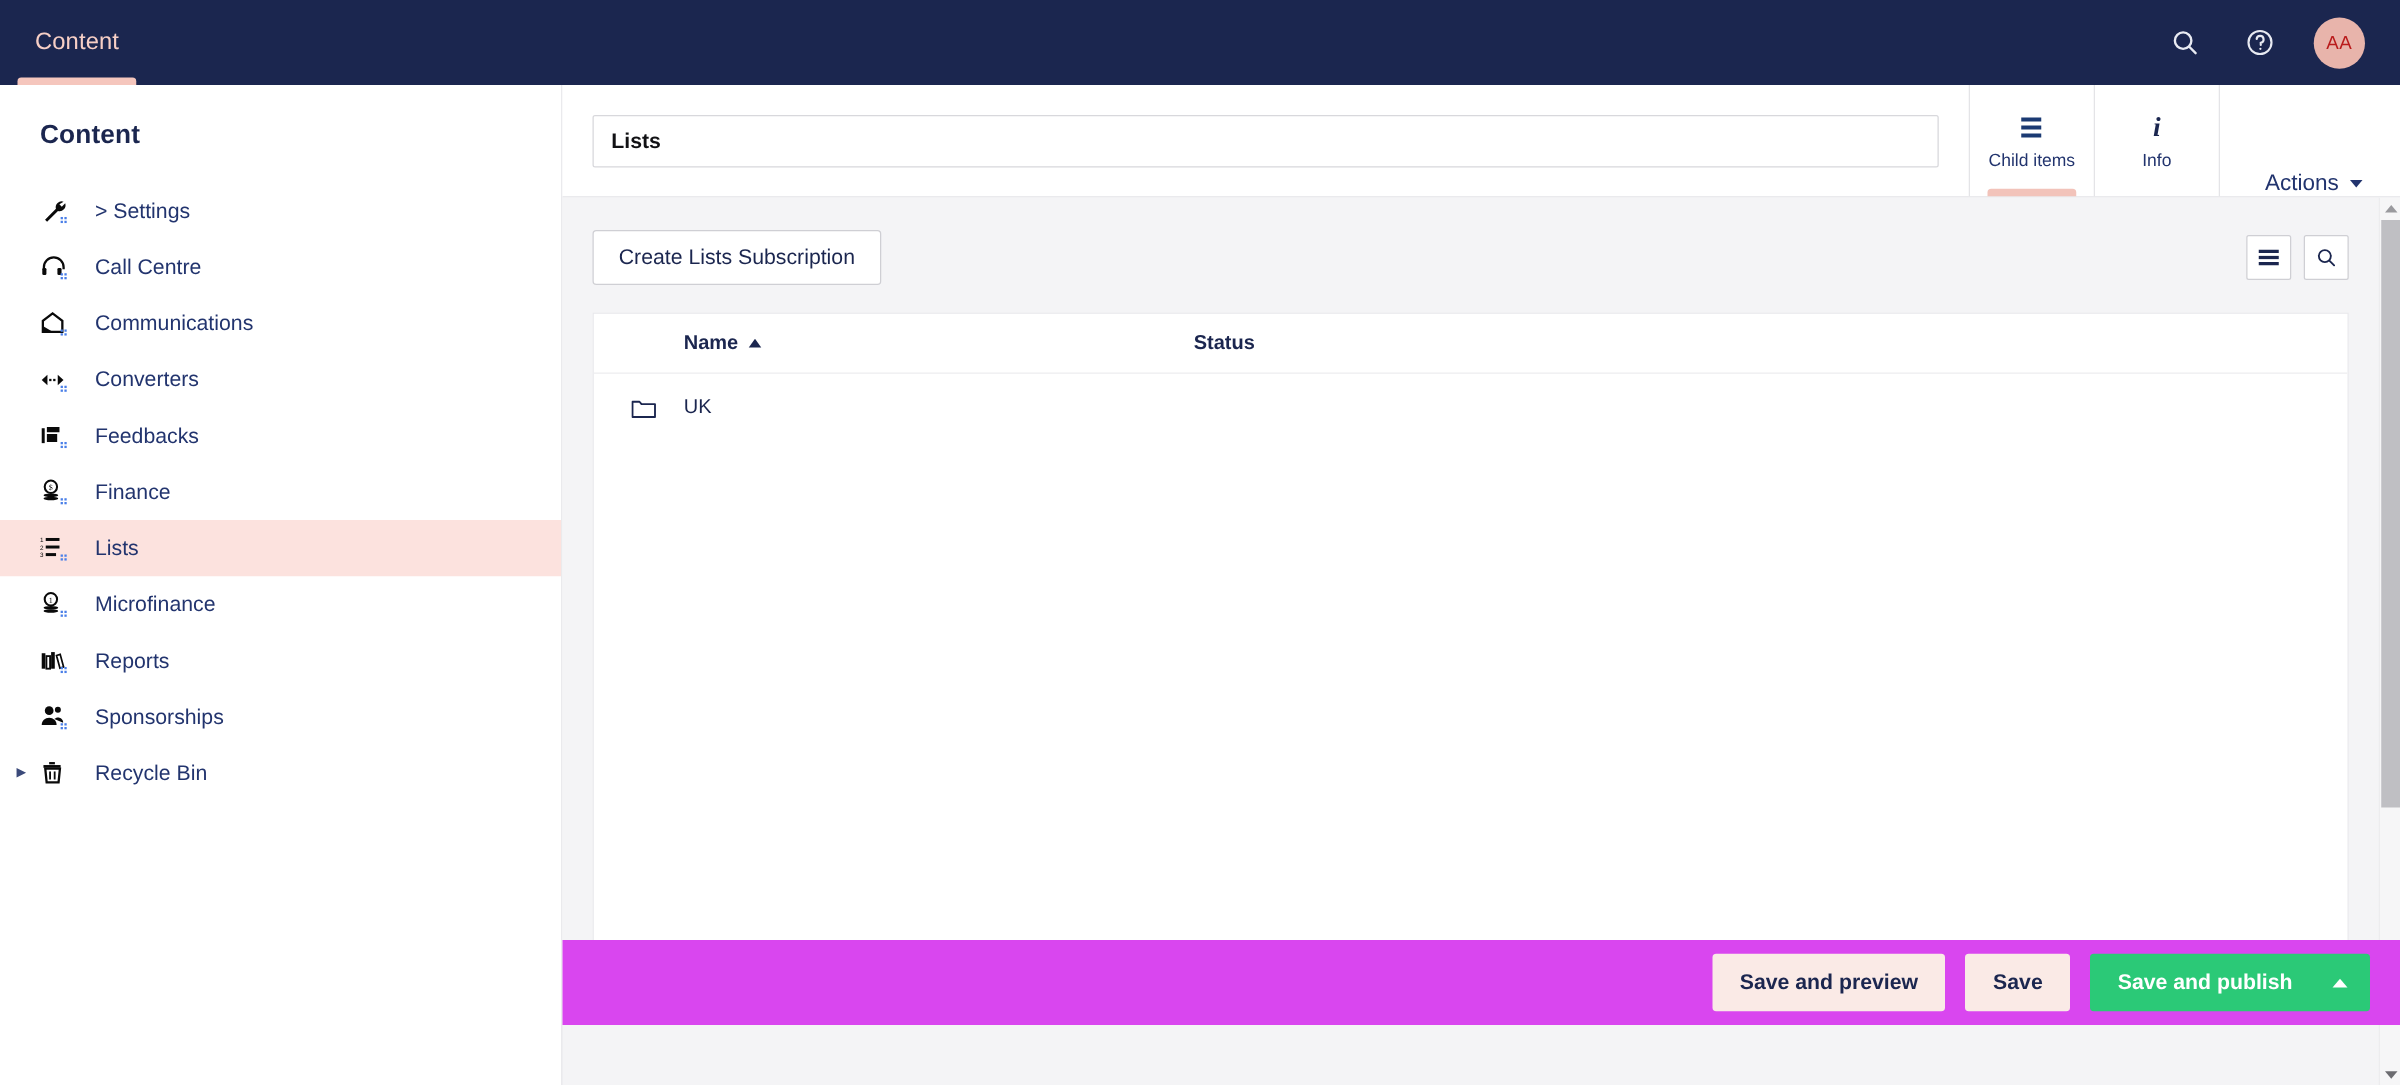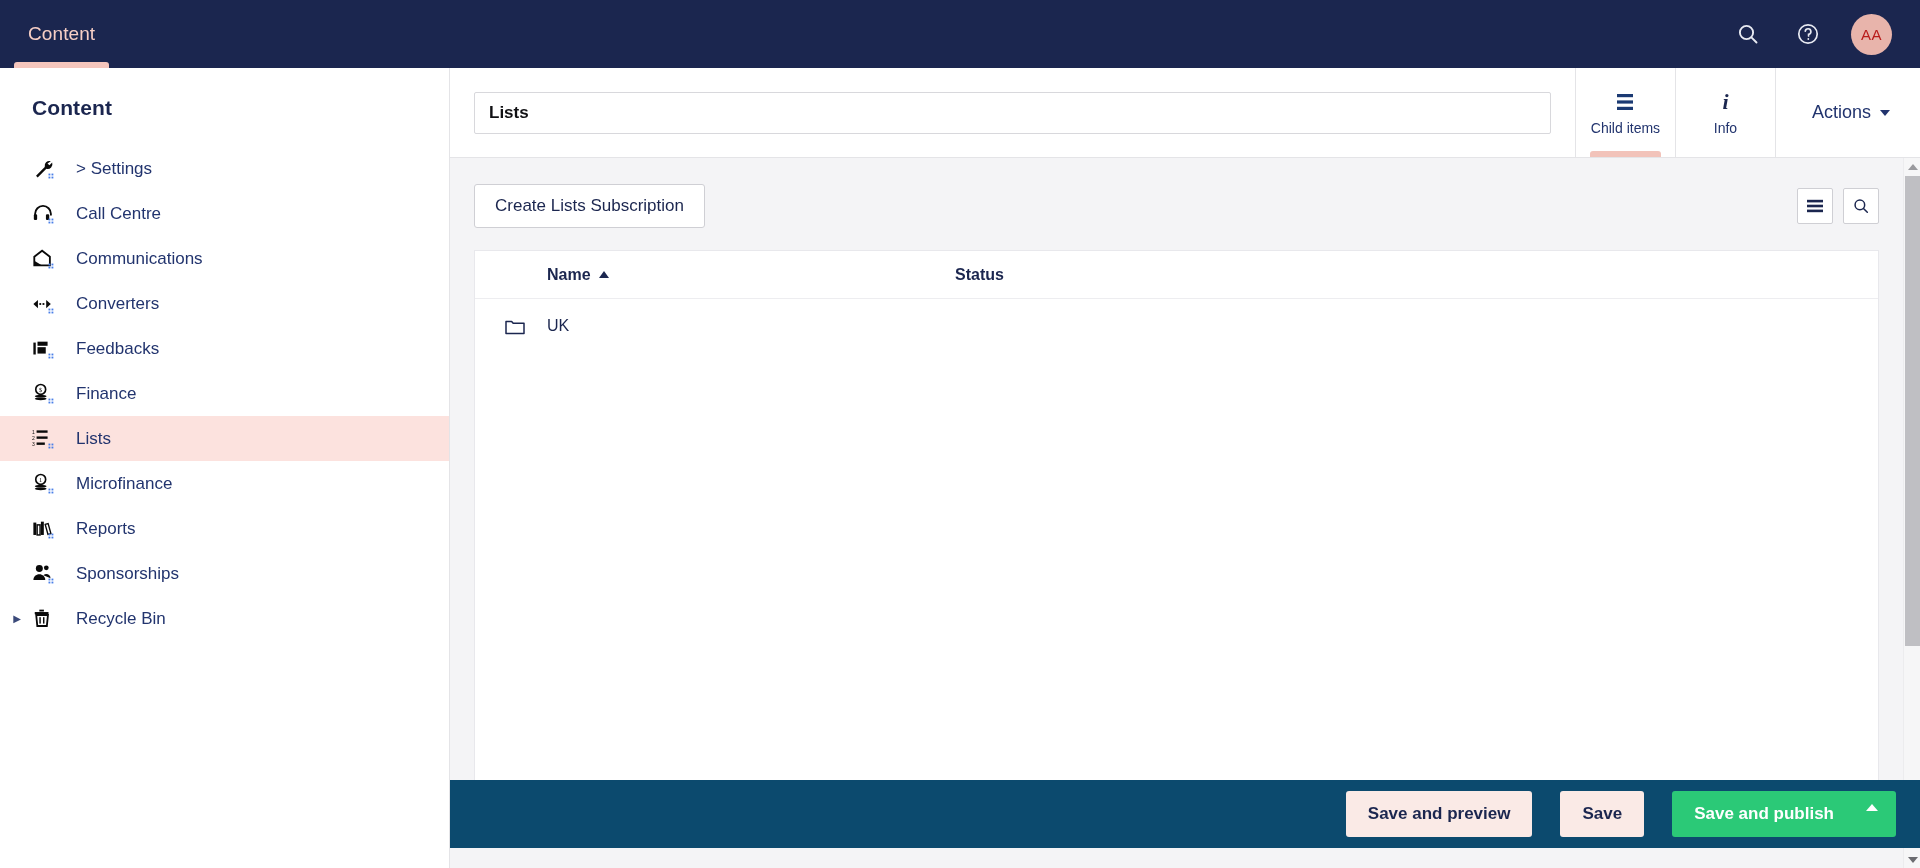--- a/index.html
+++ b/index.html
@@ -210,21 +210,21 @@
   .tab-info-glyph {
     font-family: "Liberation Serif", serif;
     font-style: italic;
     font-weight: bold;
     font-size: 22px;
     line-height: 24px;
     color: #1b264f;
   }
   .actions-wrap {
     display: flex;
-    align-items: center;
+    align-items: flex-end;
     padding: 0 30px 0 36px;
     border-left: 1px solid #e4e4e7;
   }
   .actions-btn {
     background: none;
     border: none;
     font-family: "Liberation Sans", sans-serif;
     font-size: 18px;
     color: #22346e;
     cursor: pointer;
@@ -360,29 +360,29 @@
     width: 15px;
     height: 470px;
     background: #bfbfc3;
     cursor: pointer;
   }
 
   
   .footer {
     position: absolute;
     left: 450px;
-    top: 780px;
+    top: 752px;
     width: 1470px;
     height: 68px;
-    background: #0c4a6e;
+    background: #d946ef;
     display: flex;
     align-items: center;
     justify-content: flex-end;
     padding-right: 24px;
-    gap: 28px;
+    gap: 16px;
   }
   .btn-soft {
     background: #faeae6;
     border: none;
     border-radius: 3px;
     padding: 13px 22px;
     font-family: "Liberation Sans", sans-serif;
     font-size: 17px;
     font-weight: bold;
     color: #1b264f;
@@ -392,20 +392,21 @@
     background: #2bc977;
     border: none;
     border-radius: 3px;
     padding: 13px 18px 13px 22px;
     font-family: "Liberation Sans", sans-serif;
     font-size: 17px;
     font-weight: bold;
     color: #ffffff;
     cursor: pointer;
     display: flex;
+    align-items: center;
     gap: 32px;
   }
   .caret-up-white {
     width: 0; height: 0;
     border-left: 6px solid transparent;
     border-right: 6px solid transparent;
     border-bottom: 7px solid #ffffff;
   }
   .footer-left-pad {
     position: absolute;

